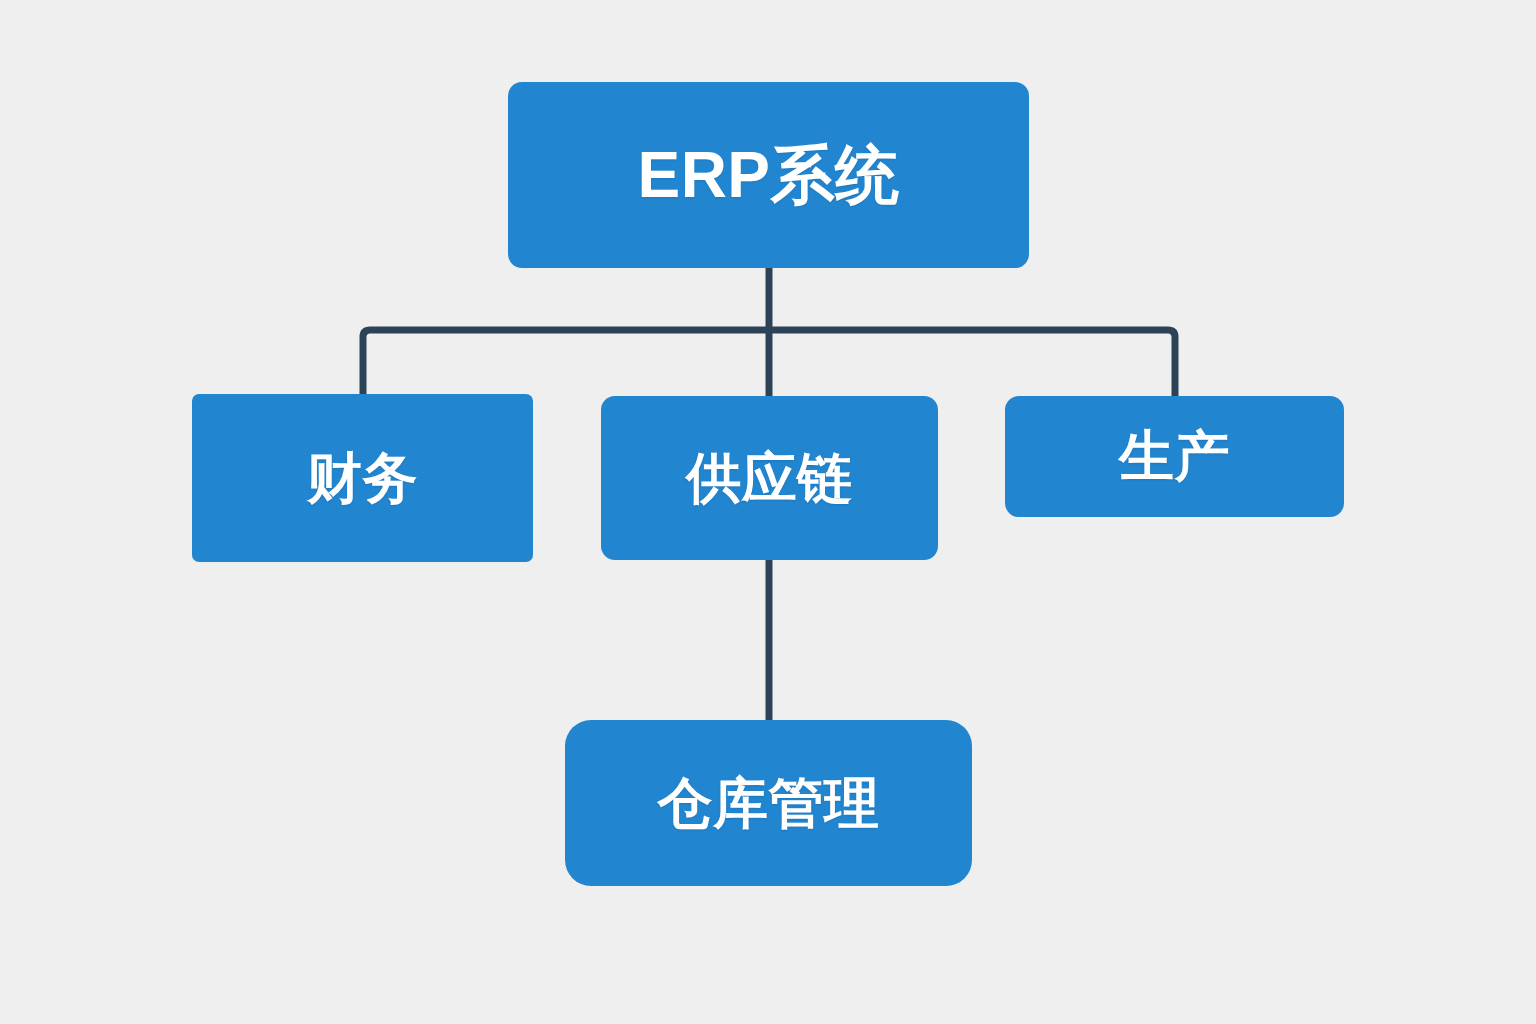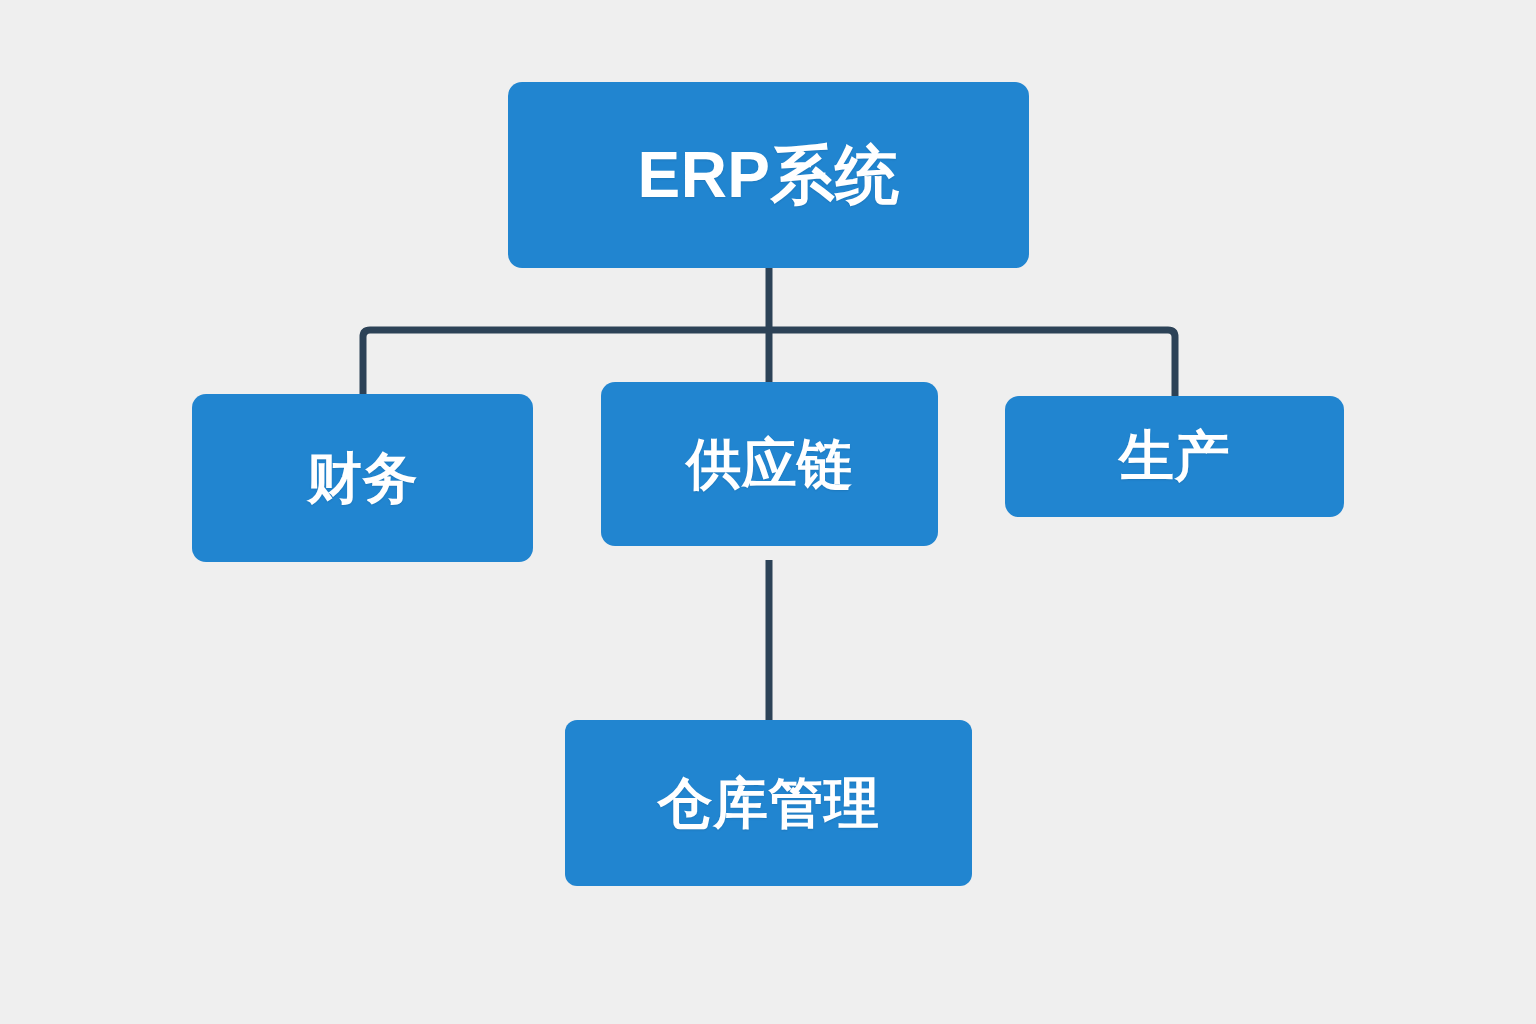--- a/index.html
+++ b/index.html
@@ -107,29 +107,29 @@
       <path d="M 769 330 L 769 396"></path>
       <path d="M 769 330 L 1168 330 Q 1175 330 1175 337 L 1175 396"></path>
       <path d="M 769 560 L 769 720"></path>
     </g>
   </svg>
 
   <div class="node" id="node-root" style="left: 508px; top: 82px; width: 521px; height: 186px; background: rgb(33, 133, 208); border-radius: 14px;">
     <span class="node-label" style="color: rgb(255, 255, 255);">ERP系统</span>
   </div>
 
-  <div class="node" id="node-finance" style="left: 192px; top: 394px; width: 341px; height: 168px; background: rgb(33, 133, 208); border-radius: 14px;">
+  <div class="node" id="node-finance" style="left: 192px; top: 394px; width: 341px; height: 168px; background: rgb(33, 133, 208); border-radius: 7px;">
     <span class="node-label" style="color: rgb(255, 255, 255);">财务</span>
   </div>
 
-  <div class="node" id="node-supply-chain" style="left: 601px; top: 382px; width: 337px; height: 164px; background: rgb(33, 133, 208); border-radius: 14px;">
+  <div class="node" id="node-supply-chain" style="left: 601px; top: 396px; width: 337px; height: 164px; background: rgb(33, 133, 208); border-radius: 14px;">
     <span class="node-label" style="color: rgb(255, 255, 255);">供应链</span>
   </div>
 
   <div class="node" id="node-production" style="left: 1005px; top: 396px; width: 339px; height: 121px; background: rgb(33, 133, 208); border-radius: 14px;">
     <span class="node-label" style="color: rgb(255, 255, 255);">生产</span>
   </div>
 
-  <div class="node" id="node-warehouse" style="left: 565px; top: 720px; width: 407px; height: 166px; background: rgb(33, 133, 208); border-radius: 12px; align-items: center;">
+  <div class="node" id="node-warehouse" style="left: 565px; top: 720px; width: 407px; height: 166px; background: rgb(33, 133, 208); border-radius: 26px; align-items: center;">
     <span class="node-label" style="color: rgb(255, 255, 255);">仓库管理</span>
   </div>
 
 </div>
 
 </body></html>

